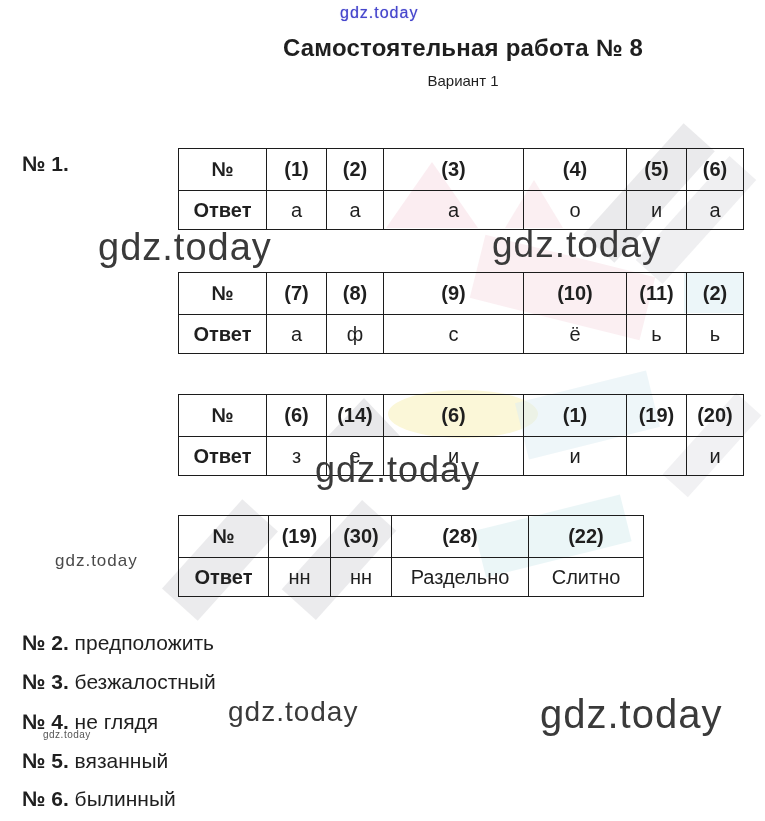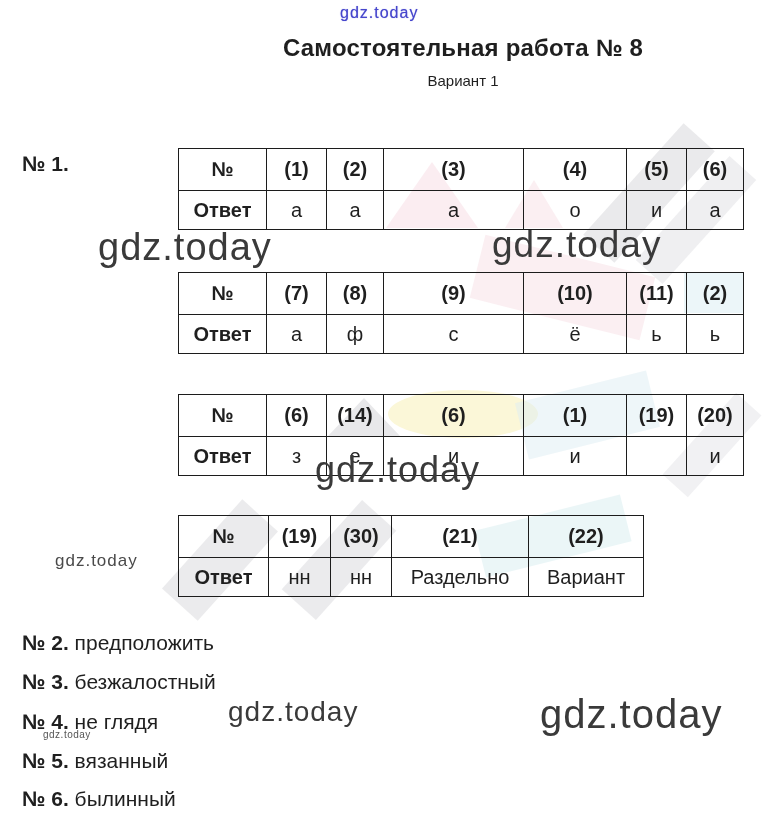--- a/index.html
+++ b/index.html
@@ -196,29 +196,29 @@
       <col style="width:62px">
       <col style="width:61px">
       <col style="width:137px">
       <col style="width:115px">
     </colgroup>
   <tbody>
       <tr class="hdr">
     <td class="lbl">№</td>
     <td>(19)</td>
     <td>(30)</td>
-    <td>(21)</td>
+    <td>(28)</td>
     <td>(22)</td>
   </tr>
   <tr class="ans">
     <td class="lbl">Ответ</td>
     <td>нн</td>
     <td>нн</td>
     <td>Раздельно</td>
-    <td>Вариант</td>
+    <td>Слитно</td>
   </tr>
 </tbody>
   </table>
 
 <div class="taskno t2"><b>№ 2.</b> <span>предположить</span></div>
 <div class="taskno t3"><b>№ 3.</b> <span>безжалостный</span></div>
 <div class="taskno t4"><b>№ 4.</b> <span>не глядя</span></div>
 <div class="taskno t5"><b>№ 5.</b> <span>вязанный</span></div>
 <div class="taskno t6"><b>№ 6.</b> <span>былинный</span></div>
 

